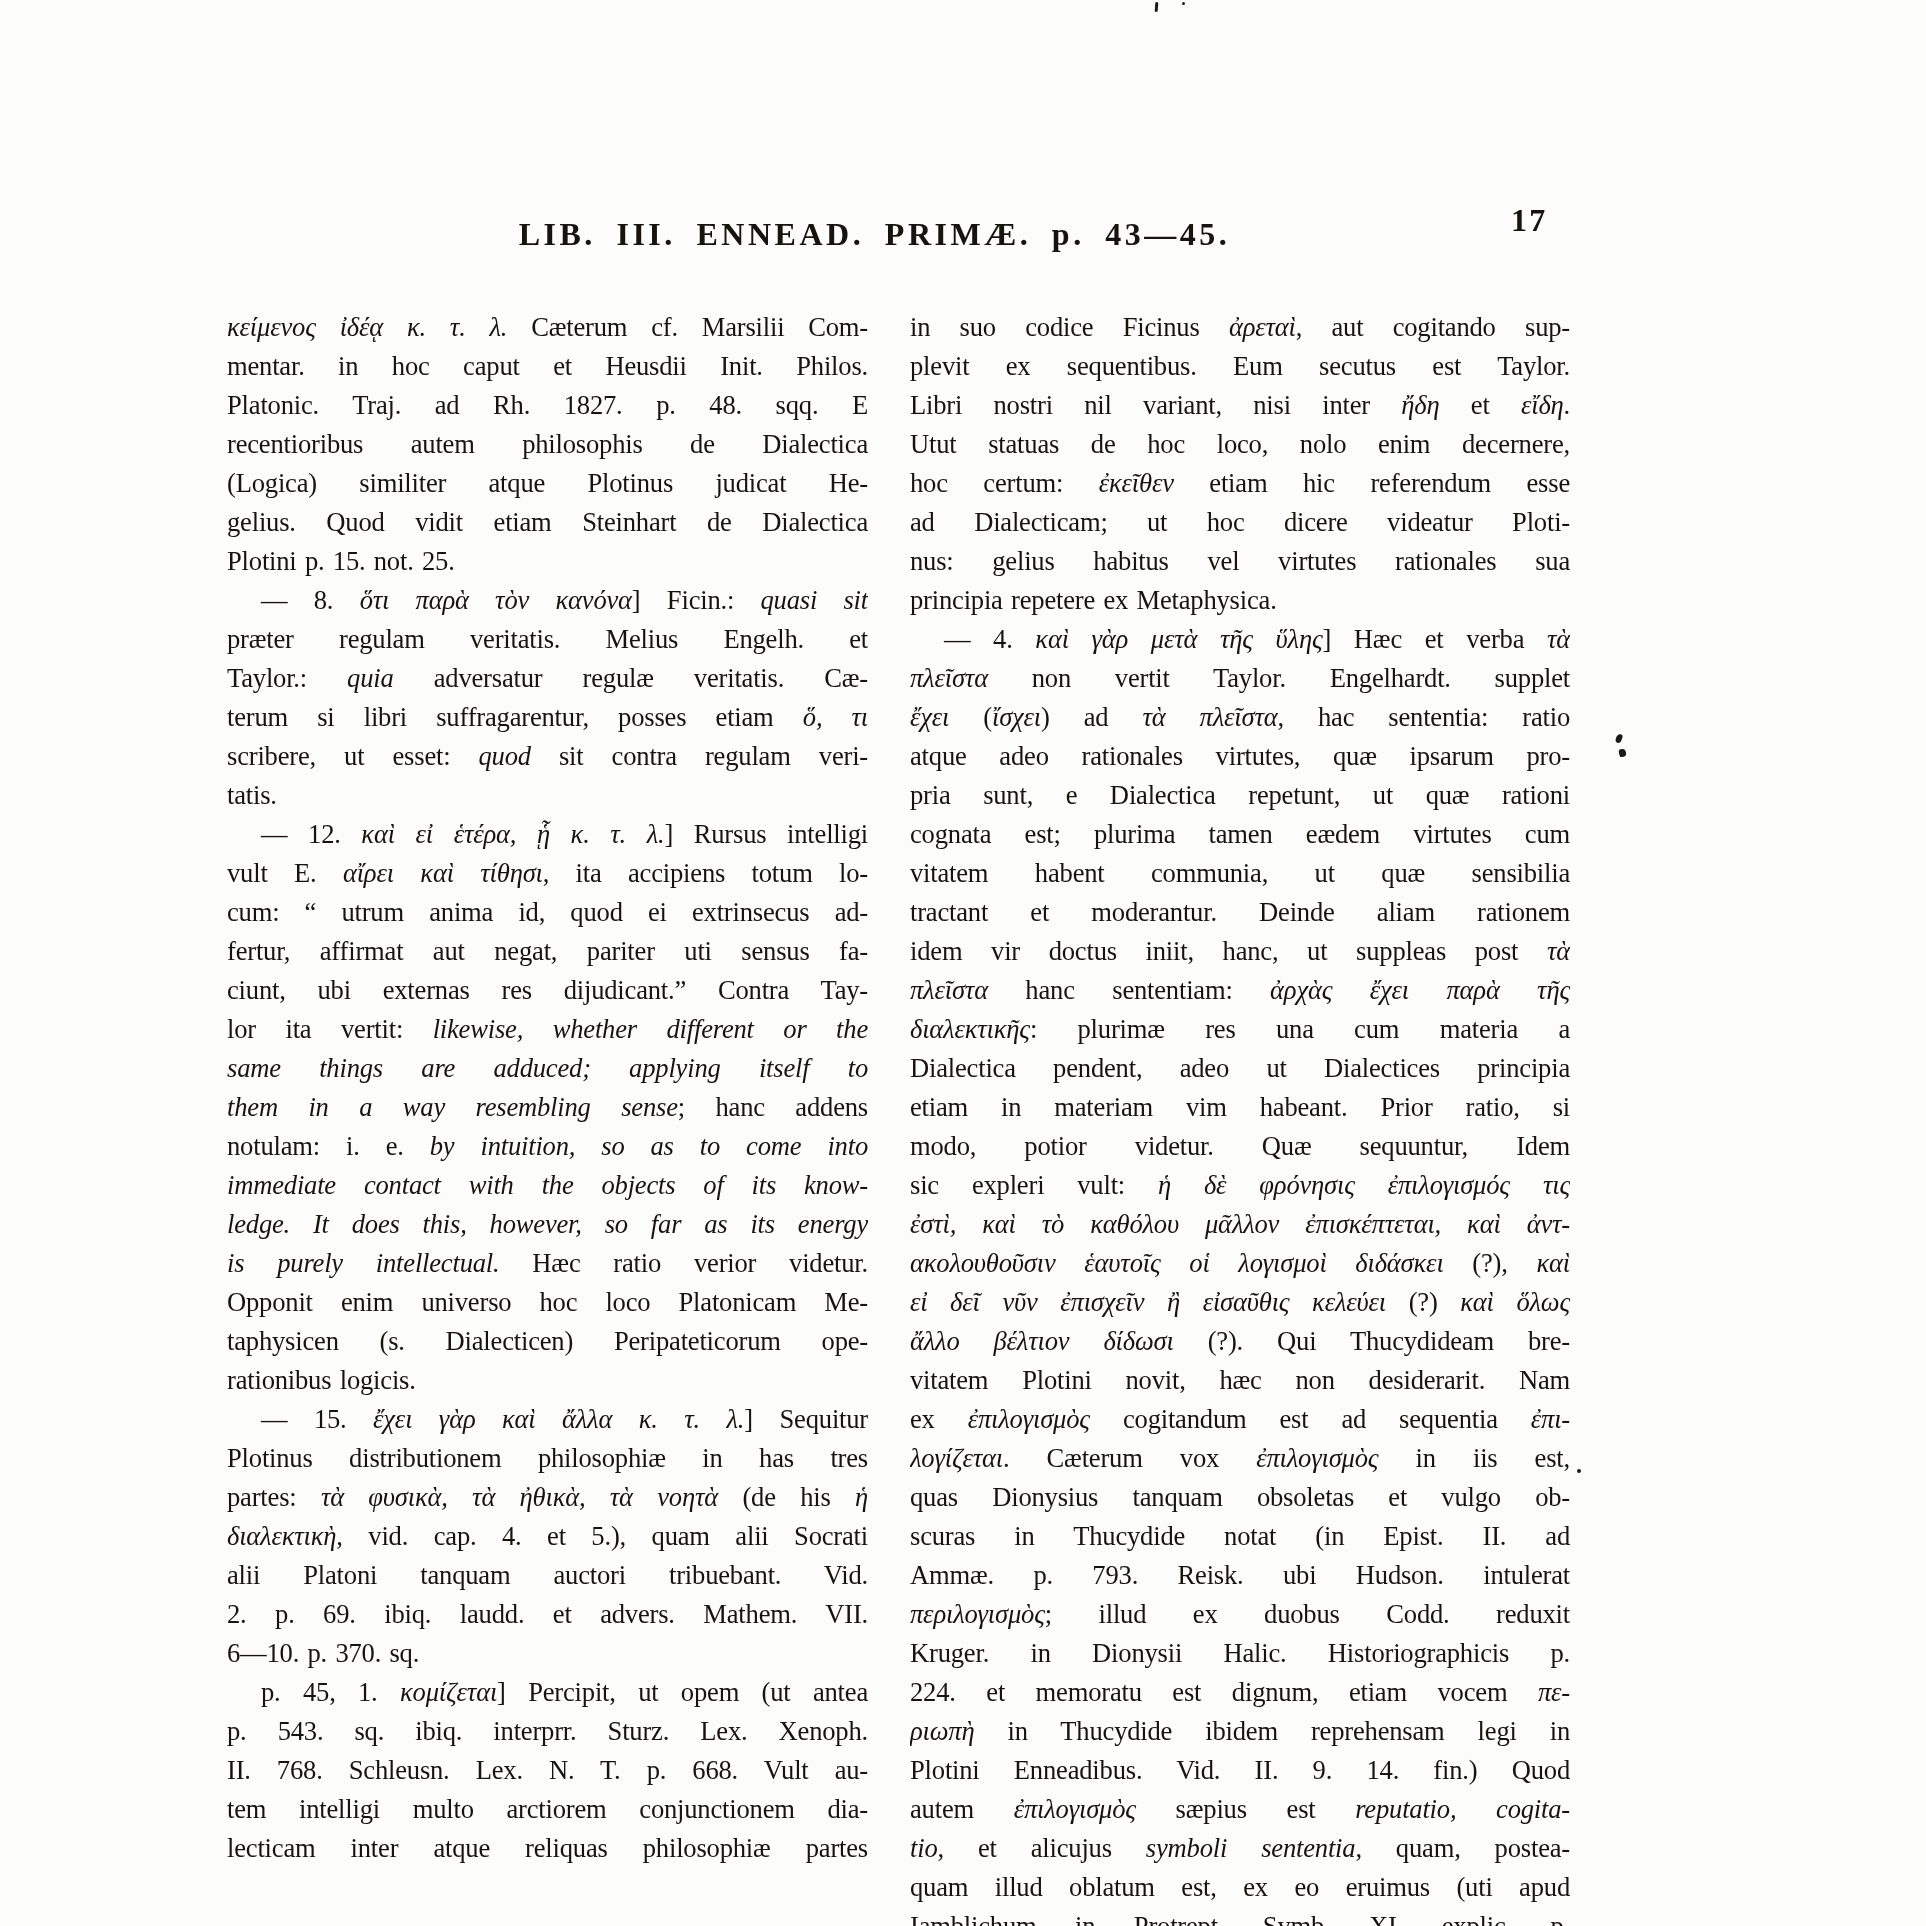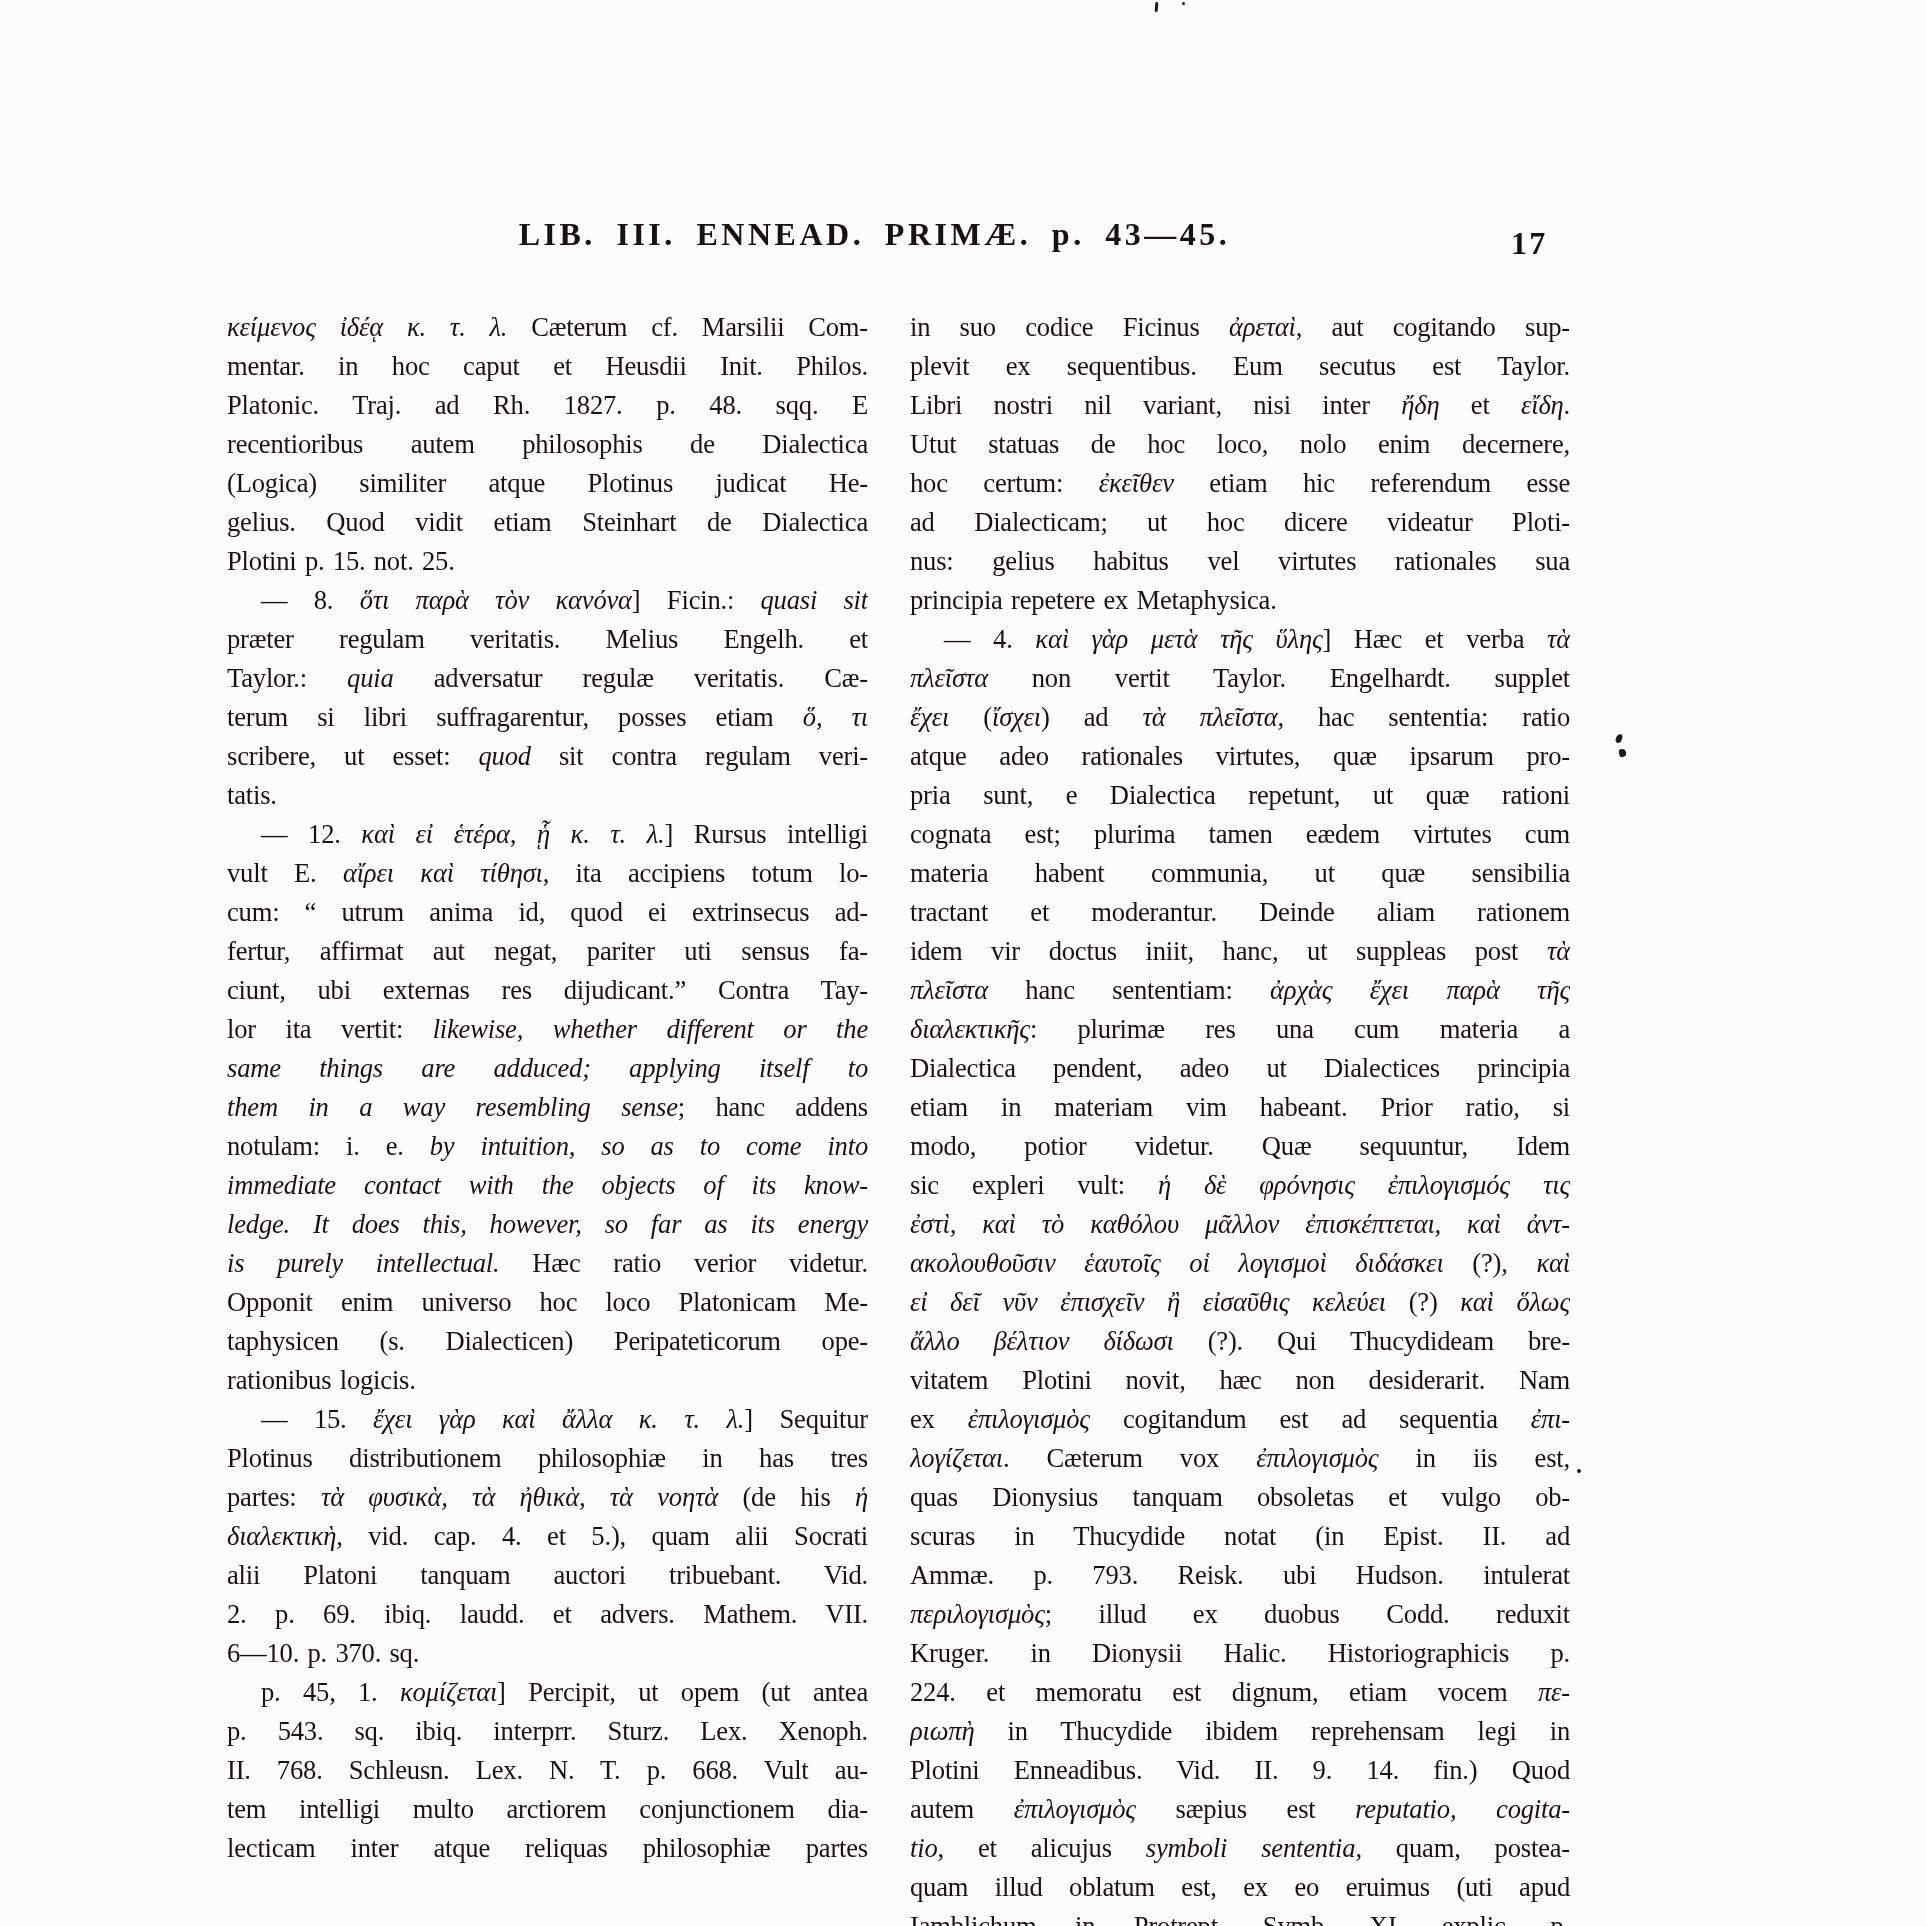--- a/index.html
+++ b/index.html
@@ -17,21 +17,21 @@
     overflow:hidden;
   }
   .page{position:absolute;inset:0;}
   .page-header{
     position:absolute;left:204px;top:213px;width:1341px;
     text-align:center;font-size:32px;line-height:42px;
     letter-spacing:3.5px;word-spacing:9.2px;white-space:nowrap;
     font-weight:bold;
   }
   .page-number{
-    position:absolute;left:1511px;top:224px;
+    position:absolute;left:1511px;top:201px;
     font-size:32px;line-height:39px;letter-spacing:2.3px;font-weight:bold;
   }
   .column{
     position:absolute;top:308px;font-size:26.6px;letter-spacing:-0.2px;
     word-spacing:1.9px;
   }
   .col-left{left:227px;width:641px;}
   .col-right{left:910px;width:660px;}
   .line{
     height:39px;line-height:39px;overflow:hidden;
@@ -107,21 +107,21 @@
       <div class="line just">hoc certum: <i>ἐκεῖθεν</i> etiam hic referendum esse</div>
       <div class="line just">ad Dialecticam; ut hoc dicere videatur Ploti-</div>
       <div class="line just">nus: gelius habitus vel virtutes rationales sua</div>
       <div class="line">principia repetere ex Metaphysica.</div>
       <div class="line just ind">— 4. <i>καὶ γὰρ μετὰ τῆς ὕλης</i>] Hæc et verba <i>τὰ</i></div>
       <div class="line just"><i>πλεῖστα</i> non vertit Taylor.  Engelhardt. supplet</div>
       <div class="line just"><i>ἔχει</i> (<i>ἴσχει</i>) ad <i>τὰ πλεῖστα</i>, hac sententia: ratio</div>
       <div class="line just">atque adeo rationales virtutes, quæ ipsarum pro-</div>
       <div class="line just">pria sunt, e Dialectica repetunt, ut quæ rationi</div>
       <div class="line just">cognata est; plurima tamen eædem virtutes cum</div>
-      <div class="line just">materia habent communia, ut quæ sensibilia</div>
+      <div class="line just">vitatem habent communia, ut quæ sensibilia</div>
       <div class="line just">tractant et moderantur.  Deinde aliam rationem</div>
       <div class="line just">idem vir doctus iniit, hanc, ut suppleas post <i>τὰ</i></div>
       <div class="line just"><i>πλεῖστα</i> hanc sententiam: <i>ἀρχὰς ἔχει παρὰ τῆς</i></div>
       <div class="line just"><i>διαλεκτικῆς</i>: plurimæ res una cum materia a</div>
       <div class="line just">Dialectica pendent, adeo ut Dialectices principia</div>
       <div class="line just">etiam in materiam vim habeant.  Prior ratio, si</div>
       <div class="line just">modo, potior videtur.  Quæ sequuntur, Idem</div>
       <div class="line just">sic expleri vult: <i>ἡ δὲ φρόνησις ἐπιλογισμός τις</i></div>
       <div class="line just"><i>ἐστὶ, καὶ τὸ καθόλου μᾶλλον ἐπισκέπτεται, καὶ ἀντ-</i></div>
       <div class="line just"><i>ακολουθοῦσιν ἑαυτοῖς οἱ λογισμοὶ διδάσκει</i> (?), <i>καὶ</i></div>

